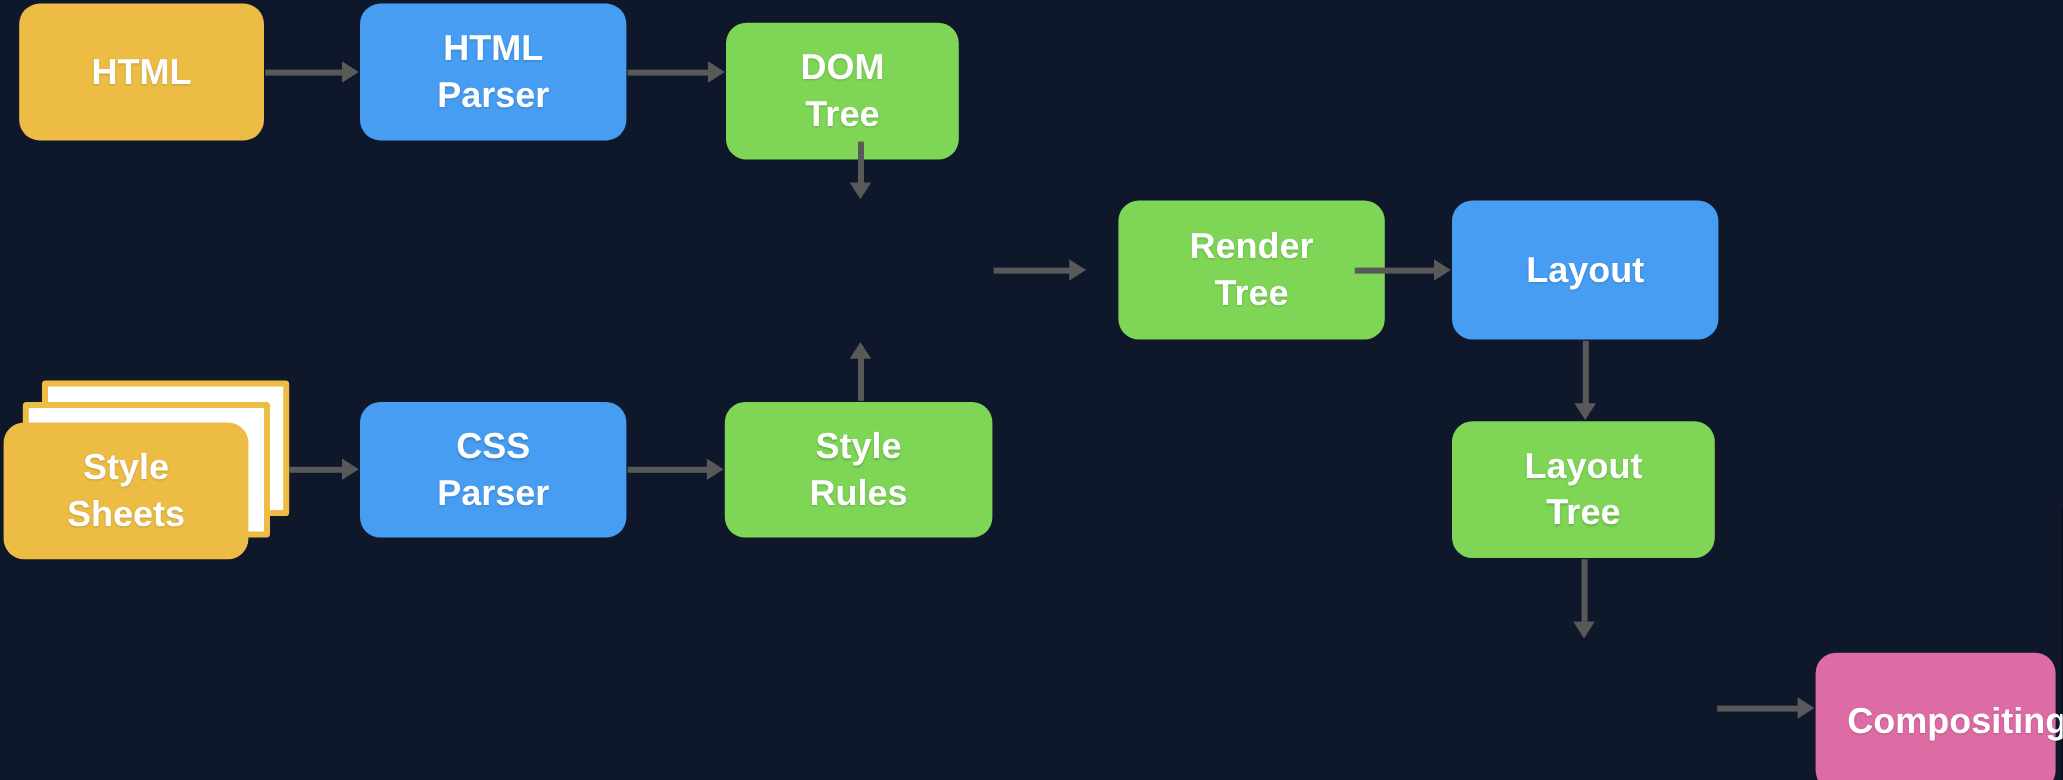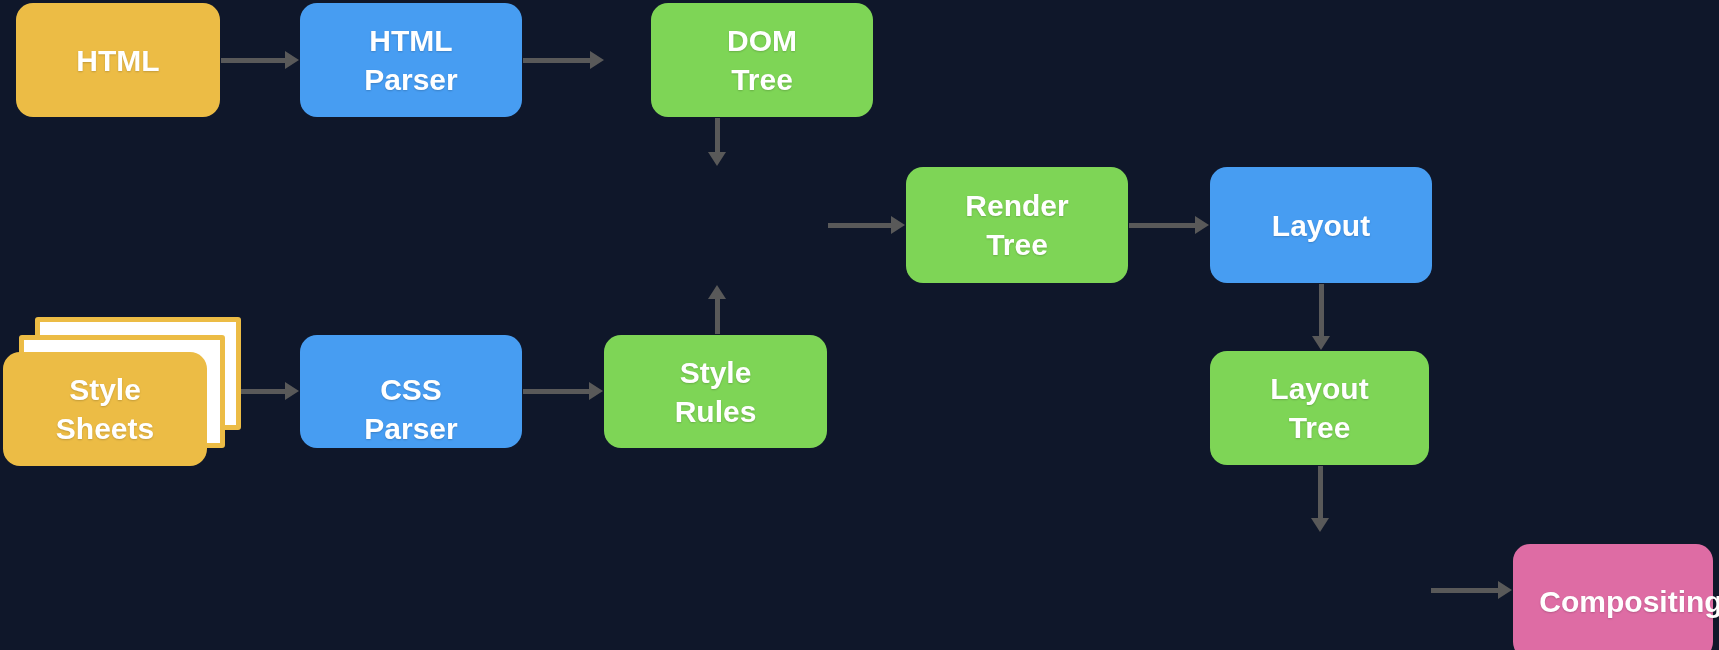--- a/index.html
+++ b/index.html
@@ -63,45 +63,45 @@
 
   <div class="node yellow" style="left:16px; top:3px; width:204px; height:114px;">
     <span class="label">HTML</span>
   </div>
 
   <div class="node blue" style="left:300px; top:3px; width:222px; height:114px;">
     <span class="label">HTML
 Parser</span>
   </div>
 
-  <div class="node green" style="left:605px; top:3px; width:222px; height:114px;margin-left:46px;">
+  <div class="node green" style="left:605px; top:19px; width:194px; height:114px;">
     <span class="label">DOM
 Tree</span>
   </div>
 
 
-  <div class="node green" style="left:906px; top:167px; width:222px; height:116px;">
+  <div class="node green" style="left:932px; top:167px; width:222px; height:116px;">
     <span class="label">Render
 Tree</span>
   </div>
 
   <div class="node blue" style="left:1210px; top:167px; width:222px; height:116px;">
     <span class="label">Layout</span>
   </div>
 
   <div>
     <div class="sheet" style="left:35px; top:317px; width:206px; height:113px;"></div>
     <div class="sheet" style="left:19px; top:335px; width:206px; height:113px;"></div>
     <div class="node yellow" style="left:3px; top:352px; width:204px; height:114px;">
       <span class="label">Style
 Sheets</span>
     </div>
   </div>
 
-  <div class="node blue" style="left:300px; top:335px; width:222px; height:113px;align-items:flex-end;">
+  <div class="node blue" style="left:300px; top:335px; width:222px; height:113px;">
     <span class="label">CSS
 Parser</span>
   </div>
 
   <div class="node green" style="left:604px; top:335px; width:223px; height:113px;">
     <span class="label">Style
 Rules</span>
   </div>
 
   <div class="node green" style="left:1210px; top:351px; width:219px; height:114px;">

